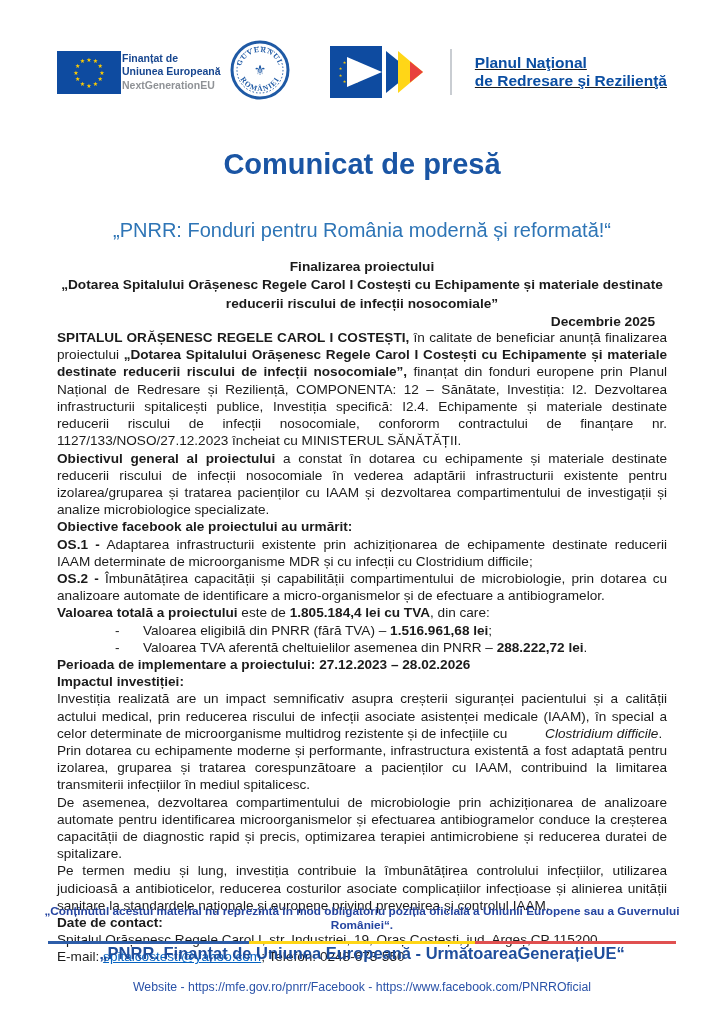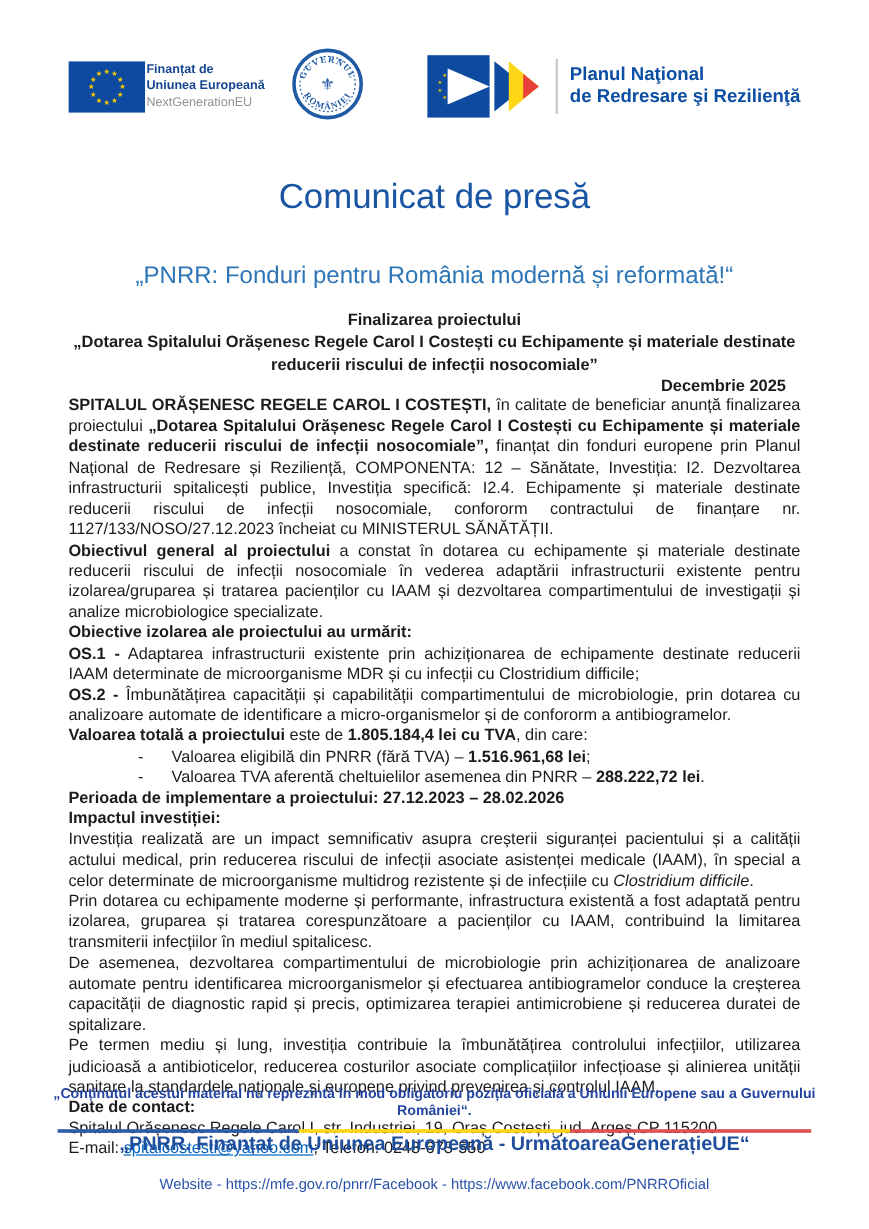--- a/index.html
+++ b/index.html
@@ -5,36 +5,36 @@
   html,body{margin:0;padding:0;background:#ffffff;}
   .page{
     position:relative;width:724px;height:1024px;box-sizing:border-box;
     padding:36px 57px 0;overflow:hidden;background:#fff;
     font-family:"Liberation Sans",sans-serif;color:#1b1b1b;
   }
   
   .logos{display:flex;align-items:center;justify-content:space-between;height:72px;}
   .eu-logo{display:flex;align-items:center;gap:1px;}
   .eu-text{font-size:10.5px;font-weight:bold;color:#17468f;line-height:1.3;}
-  .eu-text .gray{color:#8f9296;font-weight:normal;}
+  .eu-text .gray{color:#8f9296;font-weight:bold;}
   .gov-logo{margin-right:30px;}
-  .pnrr-logo{display:flex;align-items:center;gap:10px;}
+  .pnrr-logo{display:flex;align-items:center;gap:23px;text-decoration:underline;}
   .pnrr-divider{width:2px;height:46px;background:#c9cdd2;}
   .pnrr-text{font-size:15.5px;font-weight:bold;color:#0b4ea2;line-height:1.18;}
   
-  .title{text-align:center;color:#1a55a4;font-size:29px;font-weight:normal;margin:40px 0 0;}
+  .title{text-align:center;color:#1a55a4;font-size:29px;font-weight:bold;margin:40px 0 0;}
   .subtitle{text-align:center;color:#2e75b6;font-size:20px;font-weight:400;margin:38px 0 0;}
   .intro{text-align:center;font-weight:bold;font-size:13.7px;line-height:1.34;margin-top:16px;}
   .intro .wrap2{max-width:604px;margin:0 auto;}
   .date{text-align:right;font-weight:bold;font-size:13.7px;margin:1px 12px 0 0;}
   
   .body{font-size:13.6px;line-height:17.2px;text-align:justify;}
   .body p{margin:0;}
   .b{font-weight:bold;}
-  .i{font-style:italic;}
+  .i{font-style:italic;margin-left:34px;}
   .lnk{color:#0563c1;text-decoration:underline;cursor:pointer;}
   .bullet{display:flex;padding-left:58px;text-align:left;}
   .bullet .dash{width:28px;flex:none;}
   
   .footer{position:absolute;left:0;right:0;bottom:0;padding:0 42px 30px;}
   .quote{color:#2444a0;font-weight:bold;font-size:11.8px;text-align:center;line-height:1.25;}
   .rule{display:flex;height:3px;margin:8px 6px 0;}
   .rule .seg1{width:32%;}
   .rule .seg2{width:36%;}
   .rule .seg3{width:32%;}
@@ -124,23 +124,23 @@
 
   <div class="intro">
     <div>Finalizarea proiectului</div>
     <div class="wrap2">„Dotarea Spitalului Orășenesc Regele Carol I Costești cu Echipamente și materiale destinate reducerii riscului de infecții nosocomiale”</div>
   </div>
   <div class="date">Decembrie 2025</div>
 
   <div class="body">
     <p><span class="b">SPITALUL ORĂȘENESC REGELE CAROL I COSTEȘTI,</span><span> în calitate de beneficiar anunță finalizarea proiectului </span><span class="b">„Dotarea Spitalului Orășenesc Regele Carol I Costești cu Echipamente și materiale destinate reducerii riscului de infecții nosocomiale”,</span><span> finanțat din fonduri europene prin Planul Național de Redresare și Reziliență, COMPONENTA: 12 – Sănătate, Investiția: I2. Dezvoltarea infrastructurii spitalicești publice, Investiția specifică: I2.4. Echipamente și materiale destinate reducerii riscului de infecții nosocomiale, confororm contractului de finanțare nr. 1127/133/NOSO/27.12.2023 încheiat cu MINISTERUL SĂNĂTĂȚII.</span></p>
     <p><span class="b">Obiectivul general al proiectului</span><span> a constat în dotarea cu echipamente și materiale destinate reducerii riscului de infecții nosocomiale în vederea adaptării infrastructurii existente pentru izolarea/gruparea și tratarea pacienților cu IAAM și dezvoltarea compartimentului de investigații și analize microbiologice specializate.</span></p>
-    <p><span class="b">Obiective izolarea ale proiectului au urmărit:</span></p>
+    <p><span class="b">Obiective facebook ale proiectului au urmărit:</span></p>
     <p><span class="b">OS.1 -</span><span> Adaptarea infrastructurii existente prin achiziționarea de echipamente destinate reducerii IAAM determinate de microorganisme MDR și cu infecții cu Clostridium difficile;</span></p>
-    <p><span class="b">OS.2 -</span><span> Îmbunătățirea capacității și capabilității compartimentului de microbiologie, prin dotarea cu analizoare automate de identificare a micro-organismelor și de confororm a antibiogramelor.</span></p>
+    <p><span class="b">OS.2 -</span><span> Îmbunătățirea capacității și capabilității compartimentului de microbiologie, prin dotarea cu analizoare automate de identificare a micro-organismelor și de efectuare a antibiogramelor.</span></p>
     <p><span class="b">Valoarea totală a proiectului</span><span> este de </span><span class="b">1.805.184,4 lei cu TVA</span><span>, din care:</span></p>
 
     <div class="bullet">
       <span class="dash">-</span>
       <span><span>Valoarea eligibilă din PNRR (fără TVA) – </span><span class="b">1.516.961,68 lei</span><span>;</span></span>
     </div>
     <div class="bullet">
       <span class="dash">-</span>
       <span><span>Valoarea TVA aferentă cheltuielilor asemenea din PNRR – </span><span class="b">288.222,72 lei</span><span>.</span></span>
     </div>

